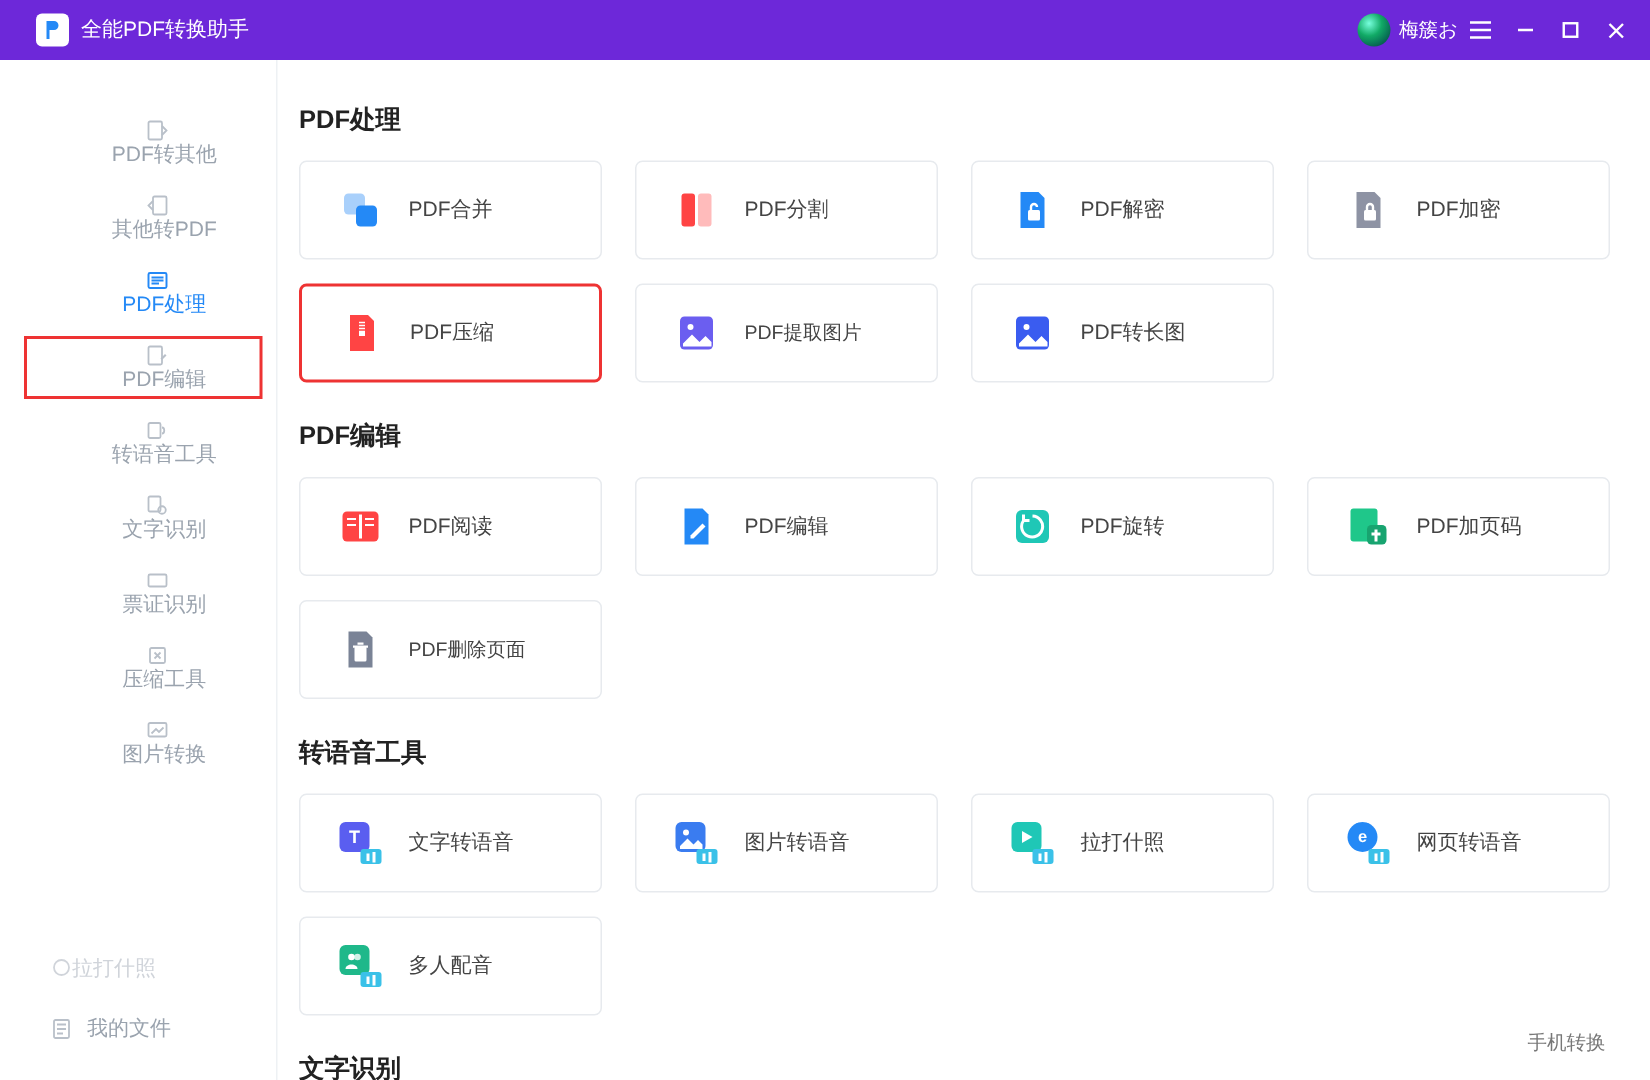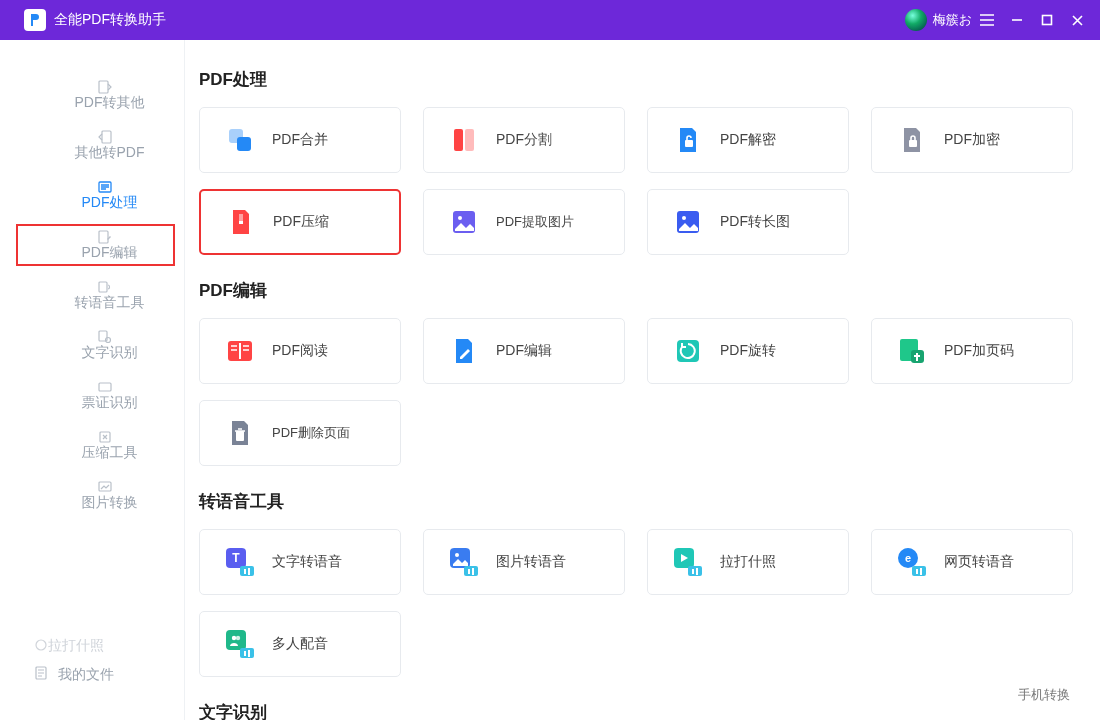--- a/index.html
+++ b/index.html
@@ -17,21 +17,21 @@
 
 .body { display: flex; height: 680px; }
 
 .sidebar { width: 185px; background:#fff; padding-top: 40px; position:relative; }
 .sidebar::after{content:"";position:absolute;right:0;top:0;bottom:0;width:1px;background:#eef1f4;}
 .side-item { height: 50px; display:flex; align-items:center; padding-left: 34px; color:#9aa3ae; font-size:14px; cursor:pointer; position:relative;flex-direction:column;}
 .side-item .sicon { width:14px; height:14px; margin-right:10px; display:flex; align-items:center; justify-content:center;}
 .side-item.active { color:#2489f6; }
 .side-item .sicon svg{display:block}
 .side-highlight{ position:absolute; left:16px; right:10px; top:184px; height:42px; border:2px solid #e33; pointer-events:none;}
-.foot-item { position:absolute; bottom:14px; left:0; right:0; height:40px; display:flex; padding-left:34px; color:#9aa3ae; font-size:14px; cursor:pointer;}
+.foot-item { position:absolute; bottom:14px; left:0; right:0; height:40px; display:flex; align-items:center; padding-left:34px; color:#9aa3ae; font-size:14px; cursor:pointer;}
 .foot-item .sicon{width:14px;height:14px;margin-right:10px;}
 .foot-top { position:absolute; bottom:54px; left:0; right:0; height:40px; display:flex; align-items:center; padding-left:34px; color:#9aa3ae; font-size:14px;}
 
 .main { flex:1; overflow-y:auto; padding: 28px 26px 10px 10px; position:relative;}
 .section-title { font-size:17px; font-weight:700; color:#222; margin: 0 0 16px 4px; }
 .section-title.mt { margin-top: 24px; }
 .grid { display:grid; grid-template-columns: repeat(4, 202px); gap: 16px 22px; margin-left:4px;}
 .card { height:66px; border:1px solid #e7eaee; border-radius:5px; display:flex; align-items:center; padding-left:26px; cursor:pointer; background:#fff;}
 .card.highlight { border:2px solid #e33;align-items:center; }
 .card .cicon { width:28px; height:28px; margin-right:18px; border-radius:4px; display:flex; align-items:center; justify-content:center; flex-shrink:0;}

